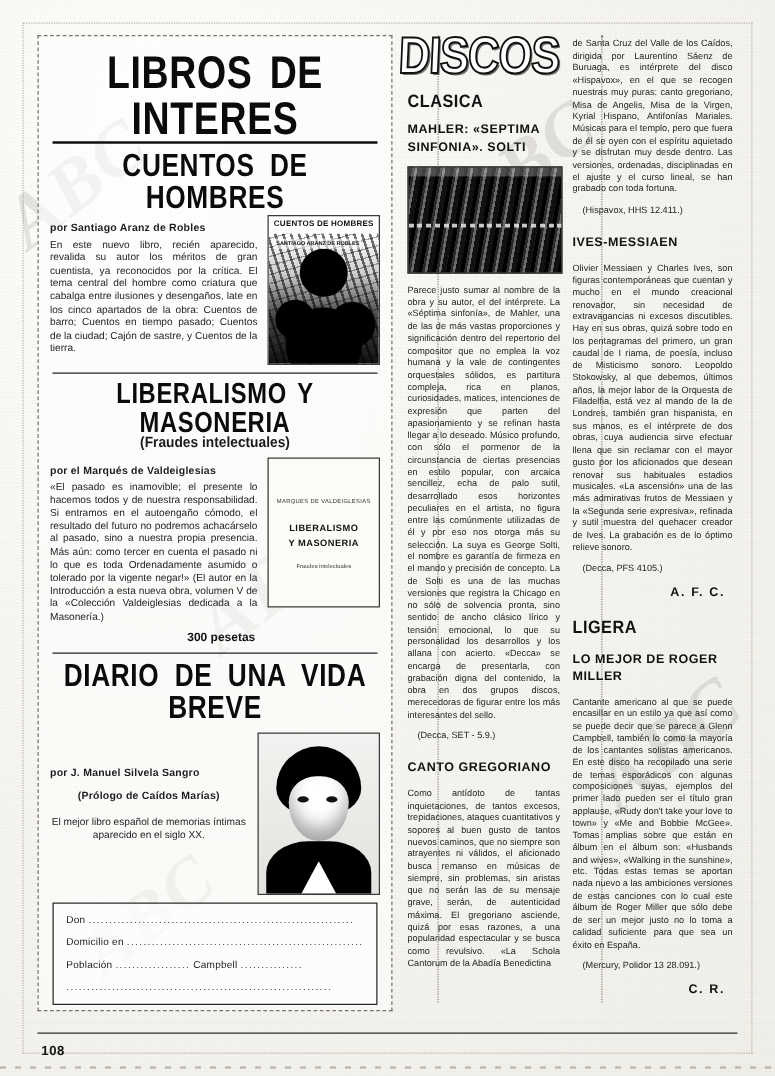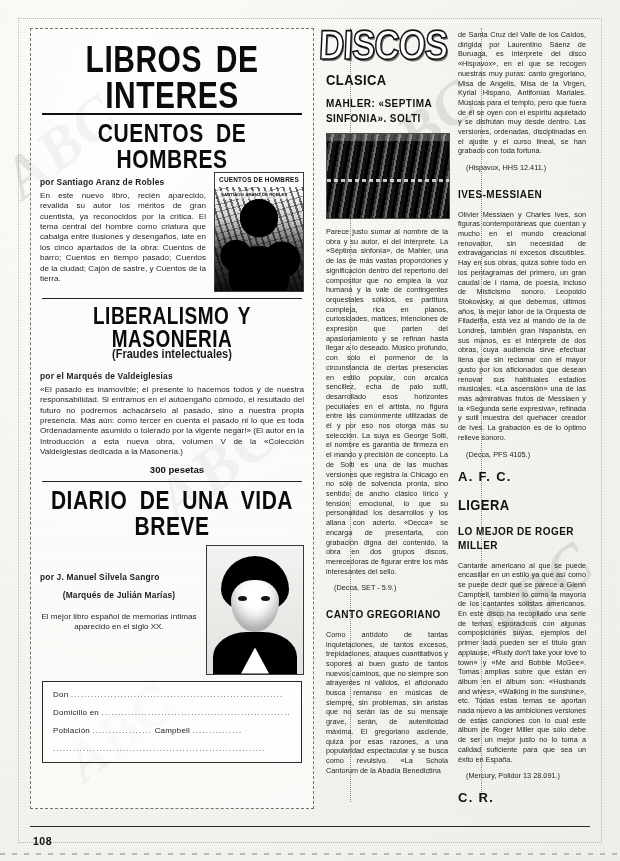--- a/index.html
+++ b/index.html
@@ -317,24 +317,24 @@
     text-align: justify;
     margin: 0 0 7px 0;
     hyphens: auto;
   }
   .ref {
     font-size: 7.3px;
     color: #222;
     margin: 7px 0 10px 8px;
   }
   .sig {
-    font-size: 13px;
+    font-size: 10px;
     font-weight: 700;
     color: #111;
-    text-align: left;
+    text-align: right;
     letter-spacing: 1.3px;
     margin: 0 6px 12px 0;
   }
 
   
   #footer-rule {
     position: absolute;
     left: 30px; right: 30px; bottom: 34px;
     border-top: 1px solid #2c2c2c;
   }
@@ -400,33 +400,41 @@
 
         <div>
           <div class="ad-title book-title smaller">LIBERALISMO Y MASONERIA</div>
           <div class="book-sub">(Fraudes intelectuales)</div>
 
           <div class="book-row" style="margin-top:6px;">
             <div class="book-col-text">
               <div class="book-author">por el Marqués de Valdeiglesias</div>
               <div class="book-body">«El pasado es inamovible; el presente lo hacemos todos y de nuestra responsabilidad. Si entramos en el autoengaño cómodo, el resultado del futuro no podremos achacárselo al pasado, sino a nuestra propia presencia. Más aún: como tercer en cuenta el pasado ni lo que es toda Ordenadamente asumido o tolerado por la vigente negar!» (El autor en la Introducción a esta nueva obra, volumen V de la «Colección Valdeiglesias dedicada a la Masonería.)</div>
             </div>
+            <div class="book-col-img">
+              <div class="cover plain">
+                <div class="pl-top">MARQUES DE VALDEIGLESIAS</div>
+                <div class="pl-main">LIBERALISMO</div>
+                <div class="pl-main">Y MASONERIA</div>
+                <div class="pl-sub">Fraudes intelectuales</div>
+              </div>
+            </div>
           </div>
           <div class="price center" style="padding-left:10px;">300 pesetas</div>
         </div>
 
         <hr class="rule-thin">
 
         <div>
           <div class="ad-title book-title">DIARIO DE UNA VIDA BREVE</div>
 
           <div class="book-row" style="margin-top:16px;">
             <div class="book-col-text" style="padding-top:22px;">
               <div class="book-author">por J. Manuel Silvela Sangro</div>
-              <div class="book-author center" style="margin-top:8px;">(Marqués de Julián Marías)</div>
+              <div class="book-author center" style="margin-top:8px;">(Prólogo de Caídos Marías)</div>
               <div class="book-body" style="text-align:center; margin-top:12px;">El mejor libro español de memorias íntimas aparecido en el siglo XX.</div>
             </div>
             <div style="flex:0 0 96px;">
               <div class="portrait">
                 <div class="hair"></div>
                 <div class="face"></div>
                 <div class="eyeL"></div>
                 <div class="eyeR"></div>
                 <div class="body"></div>
                 <div class="collar"></div>

